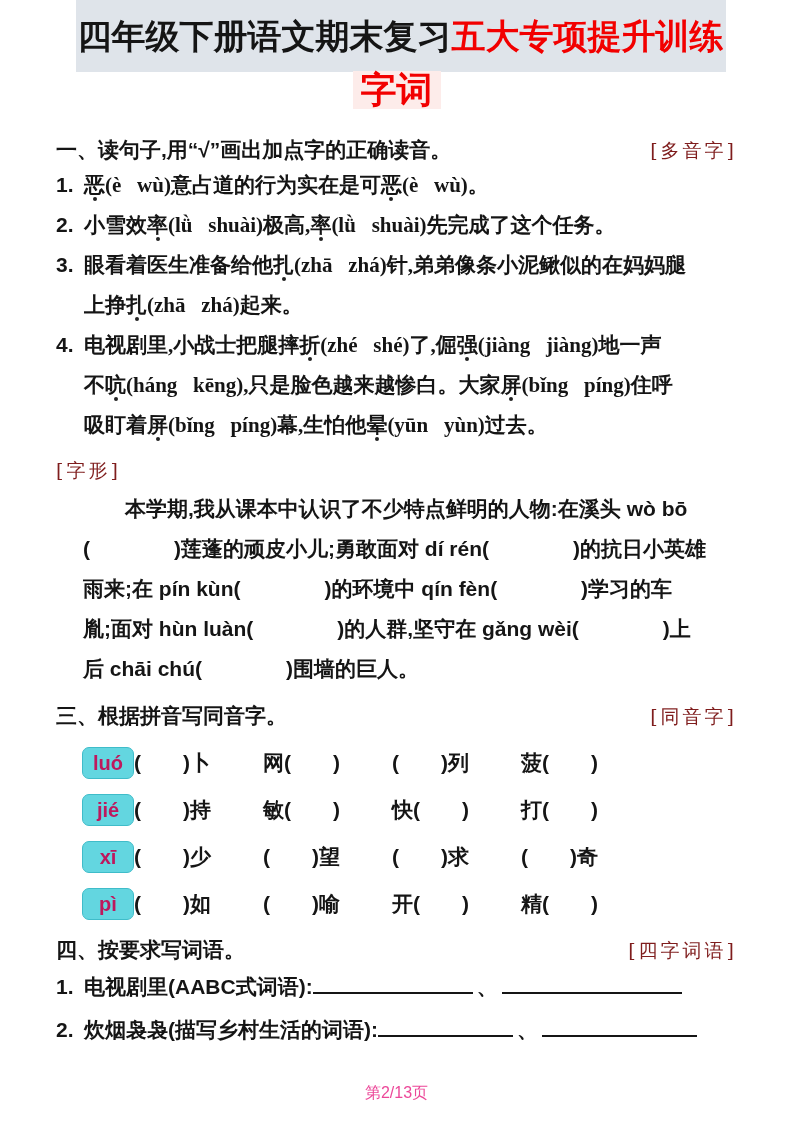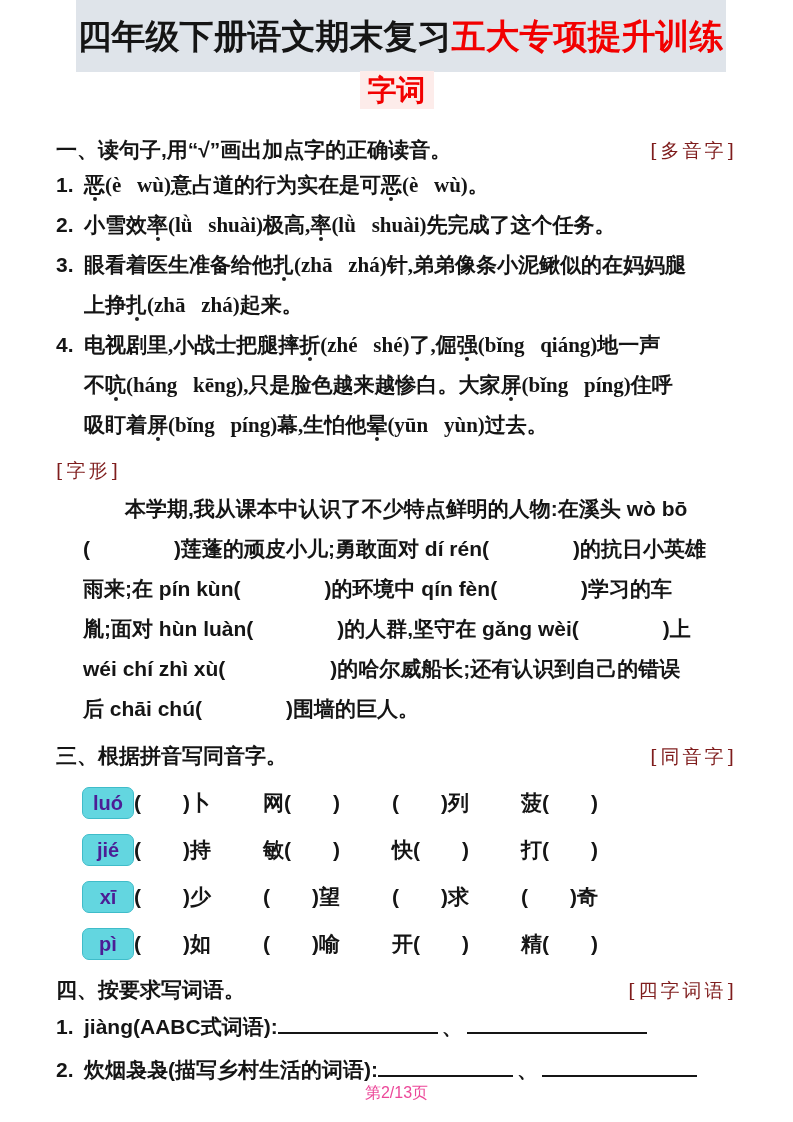--- a/index.html
+++ b/index.html
@@ -11,21 +11,21 @@
     position:relative;
   }
   .page { padding:14px 56px 0 56px; }
 
   
   .title-line { text-align:center; font-size:34px; font-weight:bold; line-height:44px; white-space:nowrap; }
   .title-hl { background:var(--title-highlight,#dfe4ea); padding:17px 2px;margin-left:8px; }
   .title-red { color:var(--accent-red,#f20000); }
   .subtitle-line { text-align:center; margin-top:13px; }
   .subtitle {
-    display:inline-block; font-size:29px; font-weight:bold; line-height:38px;
+    display:inline-block; font-size:36px; font-weight:bold; line-height:38px;
     color:var(--accent-red,#f20000);
     background:var(--subtitle-highlight,#fdecea); padding:0 8px;
   }
 
   
   .sec-head {
     display:flex; justify-content:space-between; align-items:baseline;
     font-size:21px; font-weight:bold; line-height:30px;
   }
   .sec-tag {
@@ -49,21 +49,21 @@
   .para .pline { line-height:40px; white-space:pre-wrap; }
   .para .pline.first { text-indent:42px; }
 
   
   .hp-rows { margin-top:8px; }
   .hp-row { display:flex; align-items:center; height:47px; margin-left:26px; }
   .pinyin-tag {
     display:inline-block; min-width:52px; text-align:center;
     background:var(--tag-cyan,#63d6e0); border:1px solid #3fbcc9; border-radius:7px;
     font-size:20px; font-weight:bold; line-height:28px; padding:1px 8px;
-    color:#4c1d95;
+    color:#be185d;
   }
   .hp-cell {
     display:inline-block; width:129px; font-size:21px; font-weight:bold;
     white-space:pre-wrap;
   }
   .hp-cell:first-of-type { margin-left:21px; }
 
   
   .w-item { position:relative; padding-left:28px; font-size:21px; font-weight:bold; line-height:43px; white-space:nowrap; }
   .w-item .num { position:absolute; left:0; top:0; line-height:43px; }
@@ -107,36 +107,35 @@
     <div class="q-item">
       <span class="num">3.</span>
       <div>
           <div class="tline"><span>眼看着医生准备给他</span><span class="em-dot">扎</span><span>(zhā   zhá)针,弟弟像条小泥鳅似的在妈妈腿</span></div>
           <div class="tline"><span>上挣</span><span class="em-dot">扎</span><span>(zhā   zhá)起来。</span></div>
         </div>
     </div>
     <div class="q-item">
       <span class="num">4.</span>
       <div>
-          <div class="tline"><span>电视剧里,小战士把腿摔</span><span class="em-dot">折</span><span>(zhé   shé)了,倔</span><span class="em-dot">强</span><span>(bǐng   qiáng)地一声</span></div>
+          <div class="tline"><span>电视剧里,小战士把腿摔</span><span class="em-dot">折</span><span>(zhé   shé)了,倔</span><span class="em-dot">强</span><span>(jiàng   jiàng)地一声</span></div>
           <div class="tline"><span>不</span><span class="em-dot">吭</span><span>(háng   kēng),只是脸色越来越惨白。大家</span><span class="em-dot">屏</span><span>(bǐng   píng)住呼</span></div>
           <div class="tline"><span>吸盯着</span><span class="em-dot">屏</span><span>(bǐng   píng)幕,生怕他</span><span class="em-dot">晕</span><span>(yūn   yùn)过去。</span></div>
         </div>
     </div>
   </div>
 
   <div class="sec-head mt10">
     <span class="sec-tag">[字形]</span>
   </div>
   <div class="para">
     <div class="pline first">本学期,我从课本中认识了不少特点鲜明的人物:在溪头 wò bō</div>
     <div class="pline">(　　　　)莲蓬的顽皮小儿;勇敢面对 dí rén(　　　　)的抗日小英雄</div>
     <div class="pline">雨来;在 pín kùn(　　　　)的环境中 qín fèn(　　　　)学习的车</div>
     <div class="pline">胤;面对 hùn luàn(　　　　)的人群,坚守在 gǎng wèi(　　　　)上</div>
-    <div class="pline">wéi chí zhì xù(　　　　　)的哈尔威船长;还有认识到自己的错误</div>
     <div class="pline">后 chāi chú(　　　　)围墙的巨人。</div>
   </div>
 
   <div class="sec-head mt12">
     <span>三、根据拼音写同音字。</span>
     <span class="sec-tag">[同音字]</span>
   </div>
   <div class="hp-rows">
     <div class="hp-row">
       <span class="pinyin-tag">luó</span>
@@ -168,21 +167,21 @@
     </div>
   </div>
 
   <div class="sec-head mt8">
     <span>四、按要求写词语。</span>
     <span class="sec-tag">[四字词语]</span>
   </div>
   <div>
     <div class="w-item">
       <span class="num">1.</span>
-      <span>jiàng(AABC式词语):</span><span class="blank b1"></span><span class="sep">、</span><span class="blank b2"></span>
+      <span>电视剧里(AABC式词语):</span><span class="blank b1"></span><span class="sep">、</span><span class="blank b2"></span>
     </div>
     <div class="w-item">
       <span class="num">2.</span>
       <span>炊烟袅袅(描写乡村生活的词语):</span><span class="blank b3"></span><span class="sep">、</span><span class="blank b4"></span>
     </div>
   </div>
 
 </div>
 
 <div class="footer">第2/13页</div>

